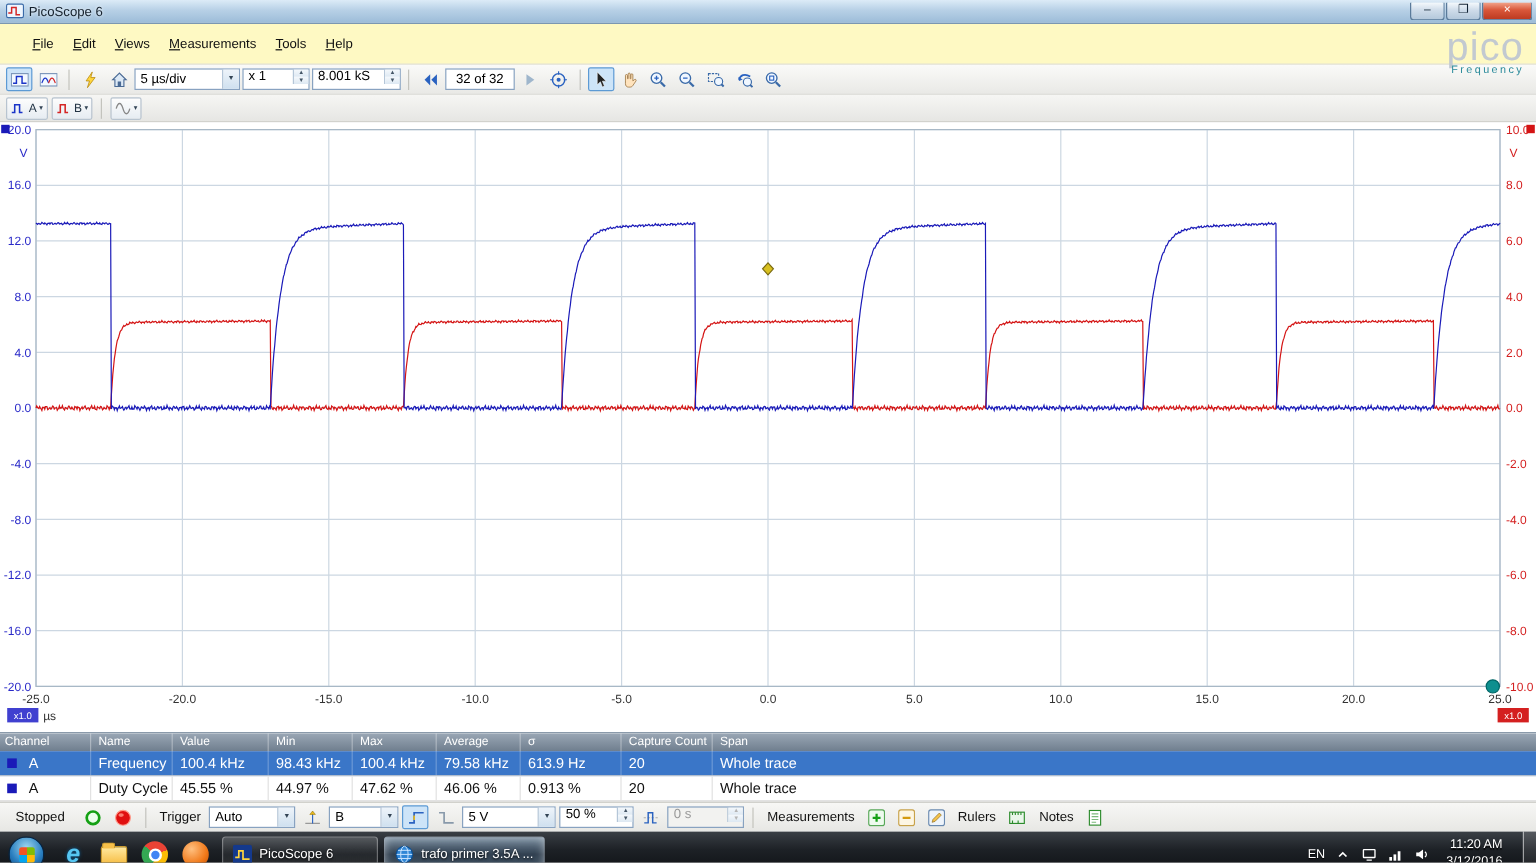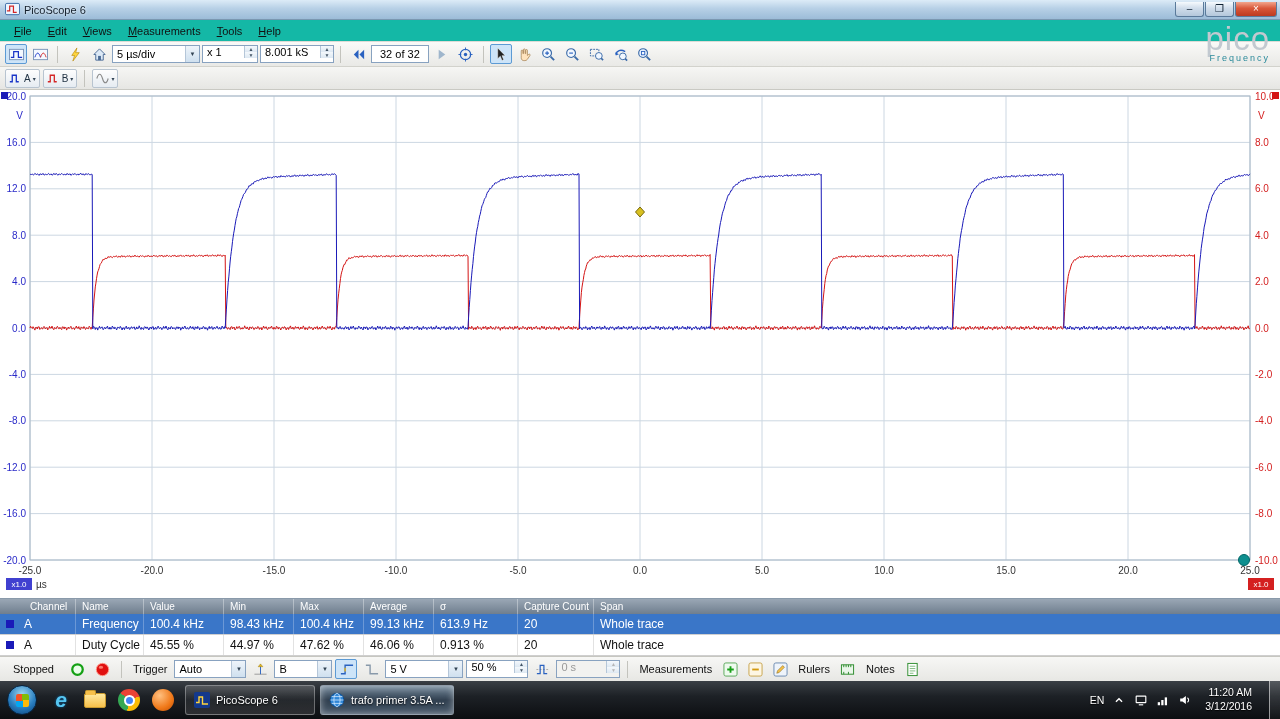--- a/index.html
+++ b/index.html
@@ -9,21 +9,21 @@
   
   .titlebar{height:20px;display:flex;align-items:center;background:linear-gradient(#dcebf7,#b7d0e6 45%,#9cbcd8);border-bottom:1px solid #7b97b1;padding:0 3px}
   .title-icon{width:15px;height:15px;margin:0 4px 0 2px;display:inline-flex}
   .title-icon svg{width:15px;height:15px}
   .title-text{font-size:11px;color:#14202c;text-shadow:0 0 3px #fff}
   .win-controls{margin-left:auto;display:flex}
   .win-btn{width:29px;height:15px;border:1px solid #5a7a9a;border-top:none;border-radius:0 0 3px 3px;background:linear-gradient(#f6fafd,#cfdcea 45%,#b4c8db);display:flex;align-items:center;justify-content:center;font-size:10px;line-height:10px;color:#123;margin-left:1px}
   .win-btn.close{width:42px;background:linear-gradient(#f2a58c,#d9573a 45%,#bd3a20);color:#fff}
 
   
-  .menubar{height:22px;background:#14b8a6;border-bottom:1px solid #dcdcd6;display:flex;align-items:center;padding-left:6px}
+  .menubar{height:34px;background:#fef9c3;border-bottom:1px solid #dcdcd6;display:flex;align-items:center;padding-left:19px}
   .menu-item{display:inline-block;padding:3px 8px;font-size:11px;color:#111}
   .menu-item::first-letter{text-decoration:underline}
 
   
   .toolbar{height:25px;background:linear-gradient(#fafaf8,#e9e9e6);border-bottom:1px solid #d2d2cc;display:flex;align-items:center;gap:2px;padding-left:5px}
   .chbar{height:23px;background:linear-gradient(#f6f6f4,#e6e6e3);border-bottom:1px solid #c9c9c3;display:flex;align-items:center;gap:3px;padding-left:5px}
   .tb-btn{width:22px;height:20px;display:flex;align-items:center;justify-content:center;border:1px solid transparent;border-radius:2px;flex:0 0 auto}
   .tb-btn svg{width:15px;height:15px}
   .tb-btn.pressed{background:#cde4f8;border-color:#5c9ad4}
   .tb-sep{width:1px;height:17px;background:#c3c3bd;margin:0 4px;flex:0 0 auto}
@@ -57,21 +57,21 @@
   .plot-border{fill:none;stroke:#a8b8c6}
   .xlab{font-size:10px;fill:#333}
   .ylab-l{font-size:10px;fill:#2a2ac8}
   .ylab-r{font-size:10px;fill:#d42020}
   .badge-text{font-size:8px;fill:#fff}
 
   
   .meas{height:58px;border-top:1px solid #8a9aaa;overflow:hidden;background:#fff}
   .mt-h{height:15px;display:flex;align-items:center;background:linear-gradient(#9aa7b5,#6f7e8e);color:#fff;font-size:10px}
   .mt-h .mc{border-right:1px solid rgba(255,255,255,.35);height:100%}
-  .mt-h .c0{padding-left:30px}
+  .mt-h .c0{padding-left:4px}
   .mt-r{height:21px;display:flex;align-items:center;font-size:12px;background:#fff;color:#111;border-bottom:1px solid #cfcfcf}
   .mt-r .mc{border-right:1px solid #e2e2e2;height:100%}
   .mt-r.sel{background:#3a76c8;color:#fff}
   .mt-r.sel .mc{border-right-color:rgba(255,255,255,.25)}
   .mc{display:flex;align-items:center;padding-left:6px;white-space:nowrap;overflow:hidden}
   .c0{width:76px}.c1{width:68px}.c2{width:80px}.c3{width:70px}.c4{width:70px}.c5{width:70px}.c6{width:84px}.c7{width:76px}.c8{flex:1;border-right:none!important}
   .swatch{width:8px;height:8px;background:#1a1ab8;margin-right:10px;flex:0 0 auto}
 
   
   .bottombar{height:25px;background:linear-gradient(#f7f7f5,#e7e7e4);border-top:1px solid #c6c6c0;display:flex;align-items:center;gap:3px;padding-left:9px}
@@ -366,21 +366,21 @@
       </div>
       <div class="mt-r sel">
         <div class="mc c0">
           <span class="swatch"></span>
           <span>A</span>
         </div>
         <div class="mc c1">Frequency</div>
         <div class="mc c2">100.4 kHz</div>
         <div class="mc c3">98.43 kHz</div>
         <div class="mc c4">100.4 kHz</div>
-        <div class="mc c5">99.13 kHz</div>
+        <div class="mc c5">79.58 kHz</div>
         <div class="mc c6">613.9 Hz</div>
         <div class="mc c7">20</div>
         <div class="mc c8">Whole trace</div>
       </div>
       <div class="mt-r">
         <div class="mc c0">
           <span class="swatch"></span>
           <span>A</span>
         </div>
         <div class="mc c1">Duty Cycle</div>

